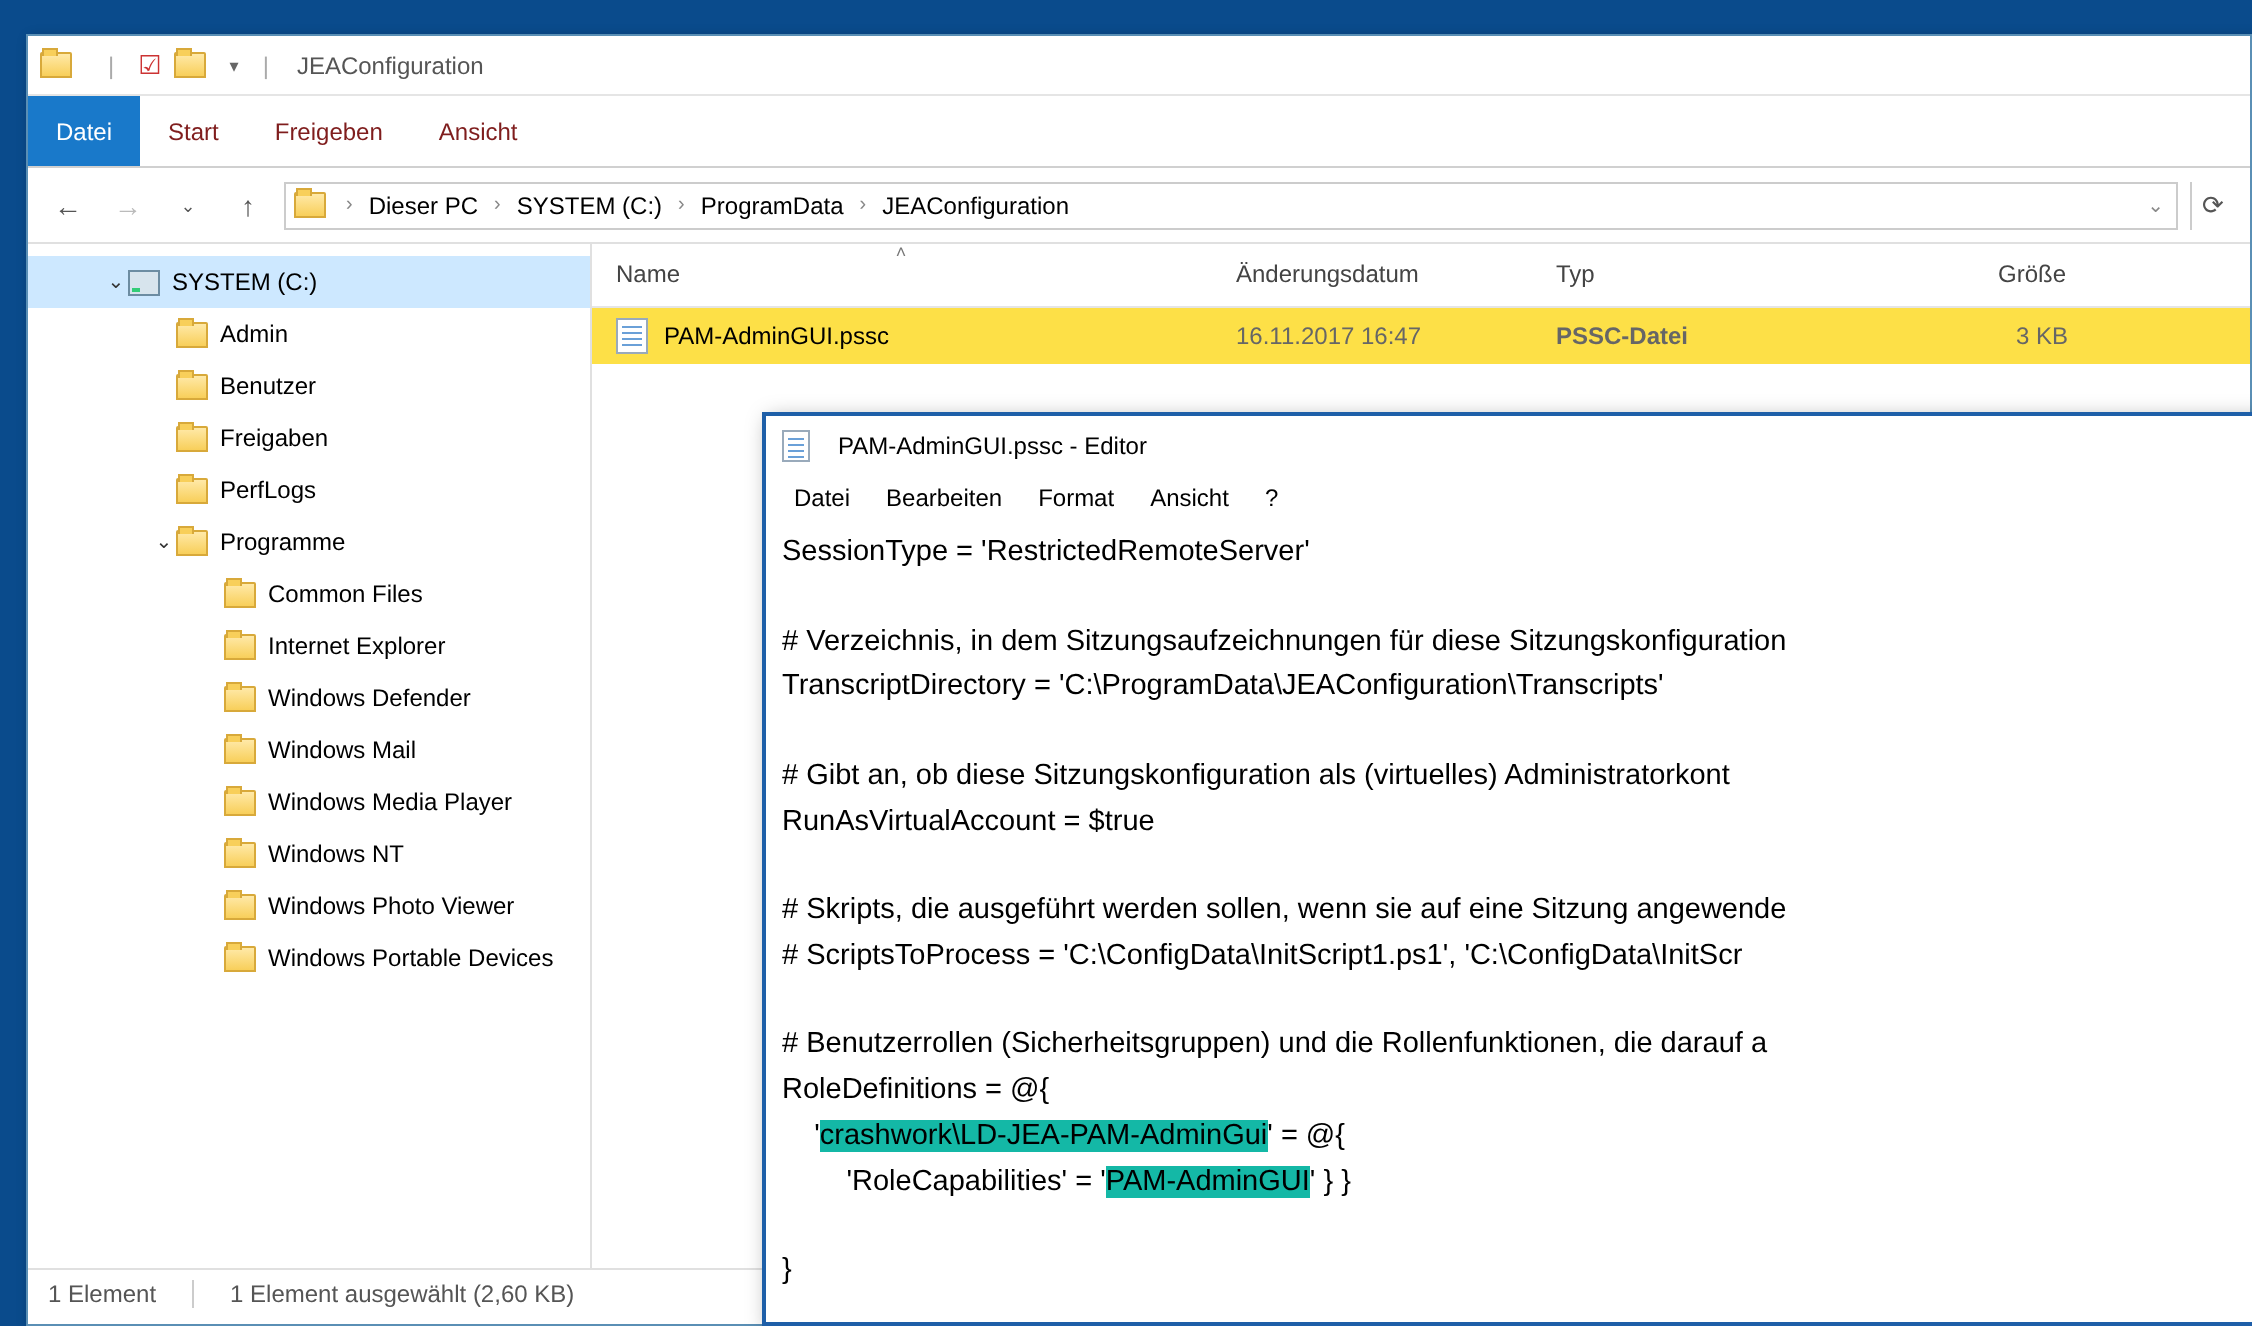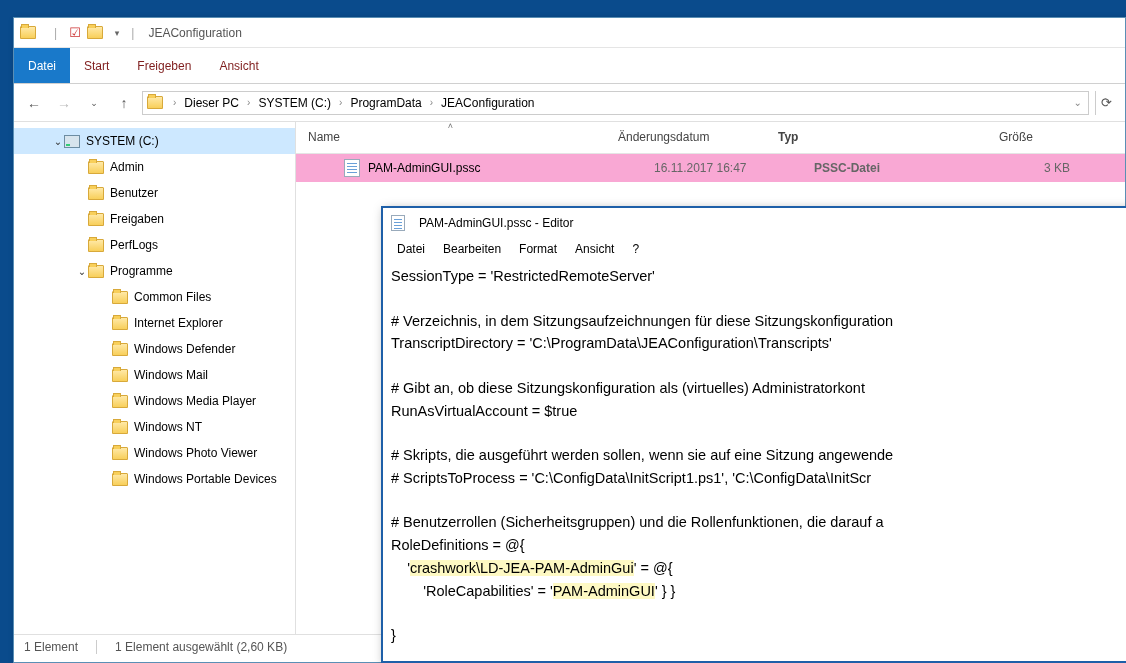--- a/index.html
+++ b/index.html
@@ -37,44 +37,44 @@
   .folder-ico { width: 16px; height: 13px; background: linear-gradient(#ffe9a8,#f8cf5a); border: 1px solid #d8a93a; border-radius: 1px 1px 0 0; margin-right: 6px; position: relative; }
   .folder-ico::before { content:""; position:absolute; top:-3px; left:0; width:6px; height:3px; background:#f8cf5a; border:1px solid #d8a93a; border-bottom:none; }
   .drive-ico { width:16px; height:13px; background:#d7e4ed; border:1px solid #6c8ca2; margin-right:6px; position:relative; }
   .drive-ico::after { content:""; position:absolute; bottom:1px; left:1px; width:4px; height:2px; background:#3c7; }
 
   .file-pane { flex: 1; position: relative; }
   .columns { display: flex; height: 32px; border-bottom: 1px solid #e5e5e5; font-size: 12px; color: #444; }
   .col { padding: 8px 12px; border-right: 1px solid transparent; cursor: pointer; }
   .col.name { width: 310px; position: relative; }
   .col.date { width: 160px; }
-  .col.type { width: 160px; font-weight: bold; }
+  .col.type { width: 160px; }
   .col.size { width: 120px; text-align: right; }
   .sort-ind { position: absolute; top: -1px; left: 50%; transform: translateX(-50%); font-size: 9px; color: #777; }
 
   .file-row { display: flex; height: 28px; align-items: center; font-size: 12px; cursor: pointer; }
-  .file-row.selected { background: #f9a8d4; padding-left: 36px; }
+  .file-row.selected { background: #fde047; }
   .file-row .cell { padding: 0 12px; }
   .file-row .cell.name { width: 310px; display: flex; align-items: center; }
   .file-row .cell.date { width: 160px; color: #666; }
   .file-row .cell.type { width: 160px; color: #666; font-weight: bold; }
   .file-row .cell.size { width: 120px; text-align: right; color: #666; }
   .pssc-ico { width:16px; height:18px; background:#fff; border:1px solid #9ab; margin-right:8px; position:relative; }
   .pssc-ico::before { content:""; position:absolute; left:2px; top:3px; right:2px; height:1px; background:#6aa0d8; box-shadow:0 3px 0 #6aa0d8,0 6px 0 #6aa0d8,0 9px 0 #6aa0d8; }
 
   .statusbar { height: 24px; border-top: 1px solid #e0e0e0; font-size: 12px; color: #555; display: flex; align-items: center; padding: 0 10px; gap: 18px; }
   .status-sep { width:1px; height:14px; background:#ccc; }
 
   
   .notepad-window { position: absolute; left: 381px; top: 206px; width: 765px; height: 457px; background: #fff; border: 2px solid #1e5fa8; box-shadow: 3px 3px 10px rgba(0,0,0,0.35); }
   .notepad-title { height: 30px; display: flex; align-items: center; padding: 0 8px; font-size: 12px; gap: 6px; }
   .notepad-menu { height: 22px; display: flex; align-items: center; padding: 0 6px; font-size: 12px; gap: 2px; }
   .notepad-menu .menu-item { padding: 2px 8px; cursor: pointer; }
   .notepad-content { padding: 6px 8px; font-family: Consolas, "Courier New", monospace; font-size: 14.5px; line-height: 1.5; white-space: pre-wrap; overflow: hidden; height: 398px; }
-  .hl { background: #fef9c3; margin-top: 23px; }
+  .hl { background: #14b8a6; margin-top: 23px; }
 
   ::-webkit-scrollbar { width: 17px; }
   ::-webkit-scrollbar-track { background: #f0f0f0; }
   ::-webkit-scrollbar-thumb { background: #c2c2c2; border: 1px solid #a8a8a8; }
   ::-webkit-scrollbar-button { background: #f0f0f0; height: 17px; border: 1px solid #d0d0d0; }
 </style>
 </head>
 <body>
 
 <div class="explorer-window">

